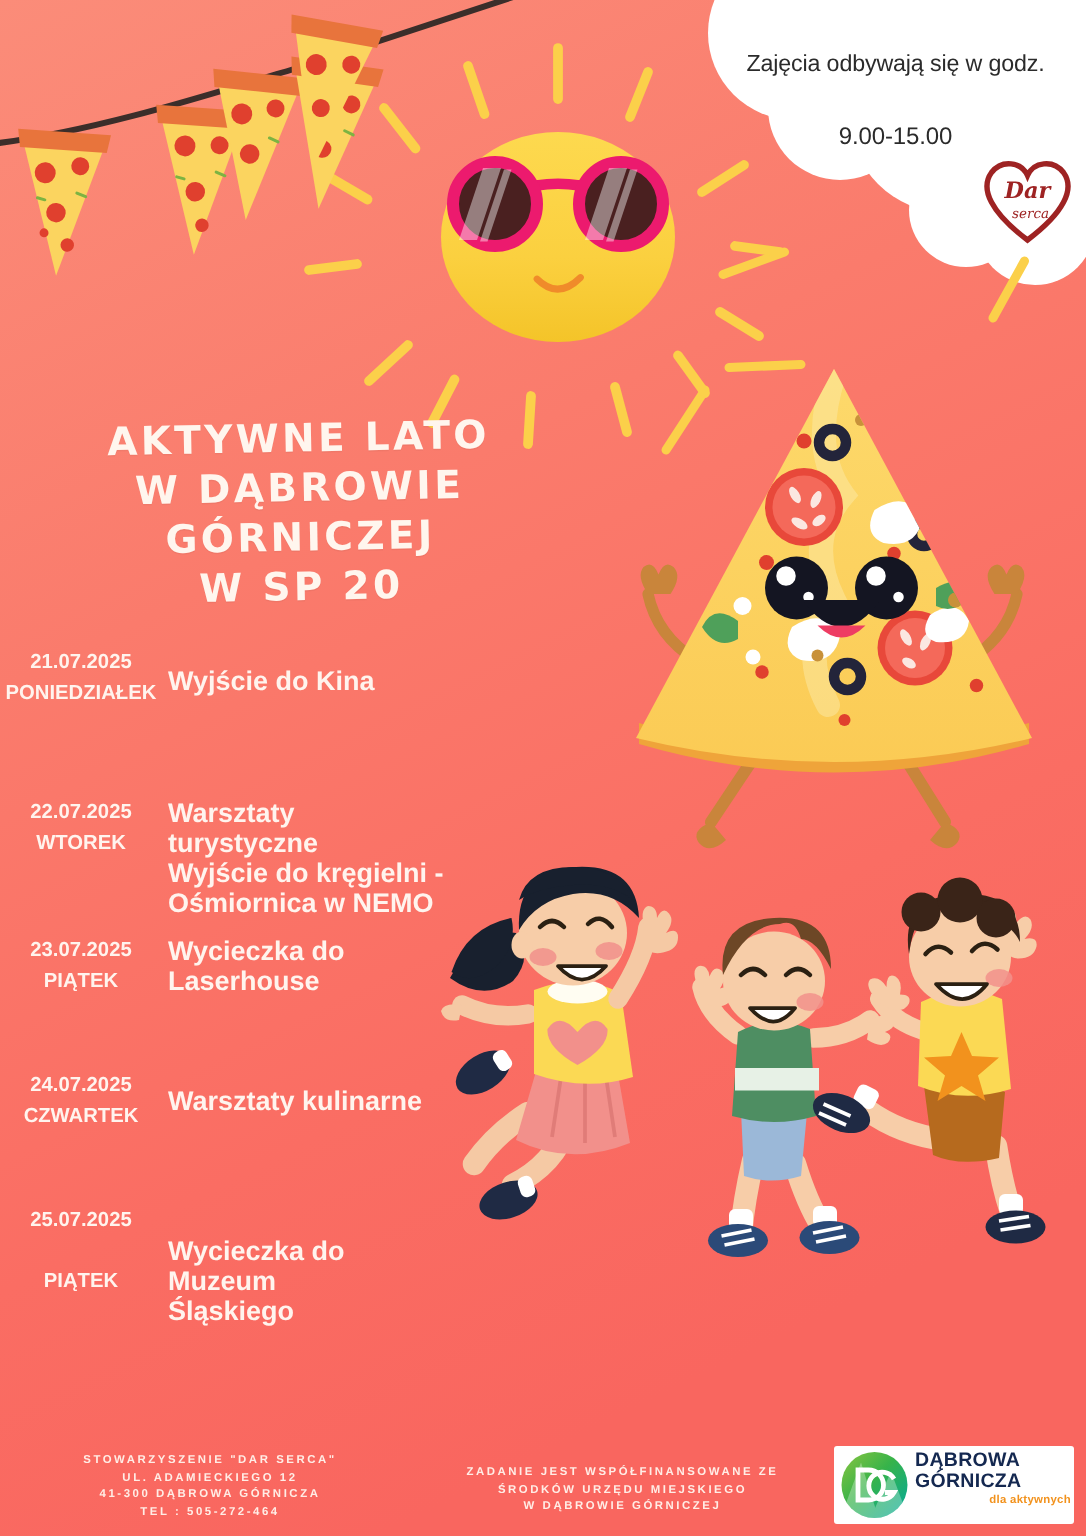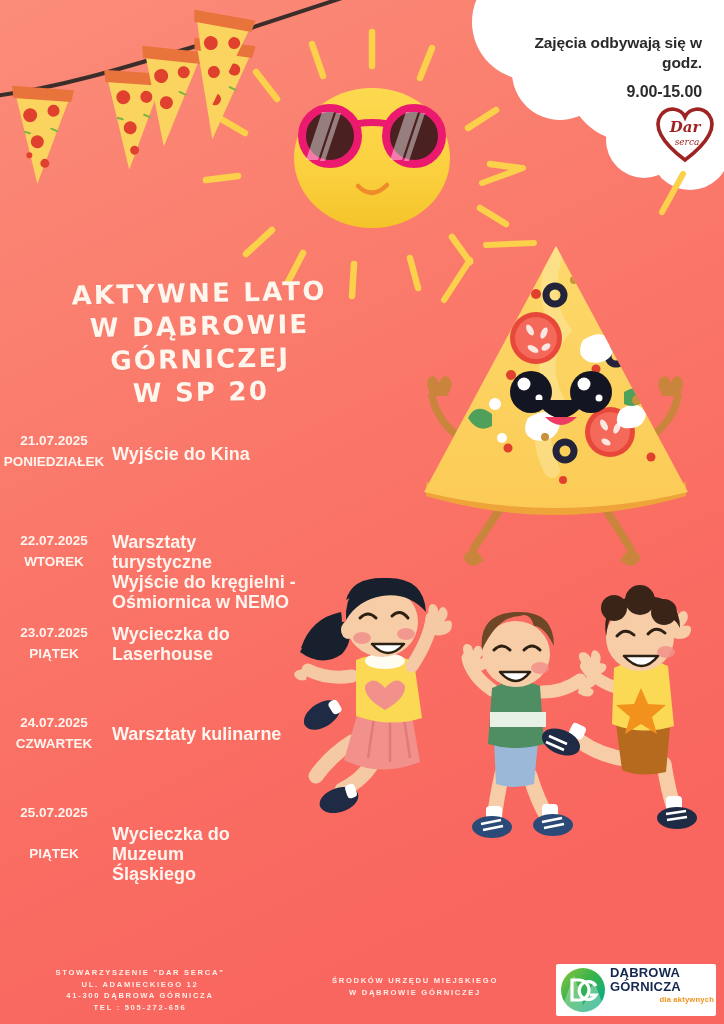--- a/index.html
+++ b/index.html
@@ -10,22 +10,22 @@
   }
   #poster{
     position:relative;width:724px;height:1024px;overflow:hidden;
     background:linear-gradient(160deg,#FB8C79 0%,#FA7B6C 35%,#FA6D63 70%,#F9665F 100%);
   }
   .layer{position:absolute;top:0;left:0;width:724px;height:1024px;}
   svg.layer{pointer-events:none;}
 
   
   .cloud-text{
-    position:absolute;color:#2b2b2b;text-align:right;
-    font-weight:bold;letter-spacing:-.1px;
+    position:absolute;color:#2b2b2b;text-align:center;
+    font-weight:normal;letter-spacing:-.1px;
   }
   #cloud-line1{left:492px;top:33px;width:210px;font-size:15.5px;line-height:20px;}
   #cloud-hours{left:492px;top:82px;width:210px;font-size:16px;line-height:20px;}
 
   
   #title{
     position:absolute;left:0px;top:277px;width:400px;
     text-align:center;color:#FFF6EE;
     font-family:"DejaVu Sans", sans-serif;
     font-weight:bold;font-size:27px;line-height:33px;
@@ -530,24 +530,25 @@
         <span>Wycieczka do Muzeum</span>
         <span>Śląskiego</span>
       </div>
     </div>
   </div>
 
   <div id="foot-left" class="foot">
     <span>STOWARZYSZENIE "DAR SERCA"</span>
     <span>UL. ADAMIECKIEGO 12</span>
     <span>41-300 DĄBROWA GÓRNICZA</span>
-    <span>TEL : 505-272-656</span>
+    <span>TEL : 505-272-464</span>
   </div>
 
   <div id="foot-mid" class="foot">
+    <span>ZADANIE JEST WSPÓŁFINANSOWANE ZE</span>
     <span>ŚRODKÓW URZĘDU MIEJSKIEGO</span>
     <span>W DĄBROWIE GÓRNICZEJ</span>
   </div>
 
   <div id="dg-logo">
     <svg id="dg-mark" viewBox="0 0 46 46">
       <circle cx="23" cy="23" r="22" fill="url(#dgGrad)"></circle>
       <g clip-path="url(#dgClip)" opacity=".30" fill="#ffffff">
         <path d="M0 46 L14 8 L26 46 Z"></path>
           <path d="M20 46 L34 14 L46 46 Z"></path>

